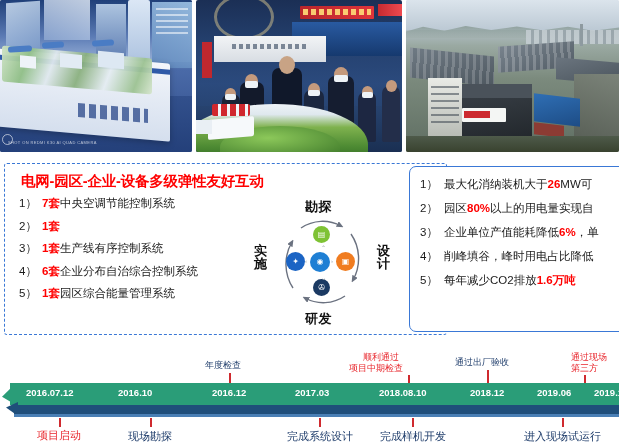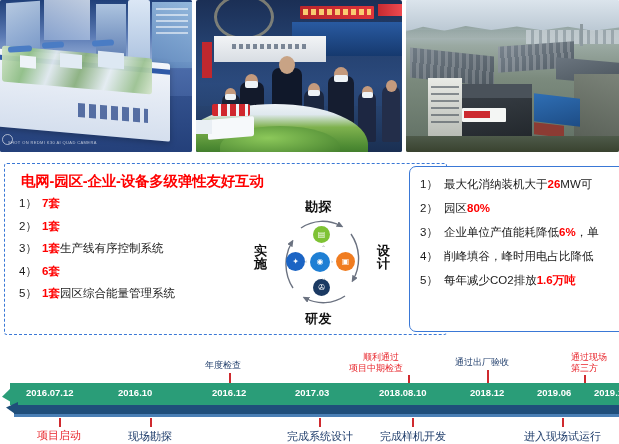--- a/index.html
+++ b/index.html
@@ -257,33 +257,35 @@
   </div>
 </div>
 
 <div class="left-panel">
   <div class="lp-title">电网-园区-企业-设备多级弹性友好互动</div>
 
   <div class="lp-list">
     <div class="lp-item">
       <span class="lp-num">1）</span>
       <span class="lp-qty">7套</span>
+      <span class="lp-txt">中央空调节能控制系统</span>
     </div>
     <div class="lp-item">
       <span class="lp-num">2）</span>
       <span class="lp-qty">1套</span>
     </div>
     <div class="lp-item">
       <span class="lp-num">3）</span>
       <span class="lp-qty">1套</span>
       <span class="lp-txt">生产线有序控制系统</span>
     </div>
     <div class="lp-item">
       <span class="lp-num">4）</span>
       <span class="lp-qty">6套</span>
+      <span class="lp-txt">企业分布自治综合控制系统</span>
     </div>
     <div class="lp-item">
       <span class="lp-num">5）</span>
       <span class="lp-qty">1套</span>
       <span class="lp-txt">园区综合能量管理系统</span>
     </div>
   </div>
 
   <div class="cycle">
     <svg class="cyc-ring" viewBox="0 0 88 96">
@@ -331,20 +333,21 @@
     <div class="rp-item">
       <span class="rp-num">1）</span>
       <span>最大化消纳装机大于</span>
       <span class="rp-hl">26</span>
       <span>MW可</span>
     </div>
     <div class="rp-item">
       <span class="rp-num">2）</span>
       <span>园区</span>
       <span class="rp-hl">80%</span>
+      <span>以上的用电量实现自</span>
     </div>
     <div class="rp-item">
       <span class="rp-num">3）</span>
       <span>企业单位产值能耗降低</span>
       <span class="rp-hl">6%</span>
       <span>，单</span>
     </div>
     <div class="rp-item">
       <span class="rp-num">4）</span>
       <span>削峰填谷，峰时用电占比降低</span>

